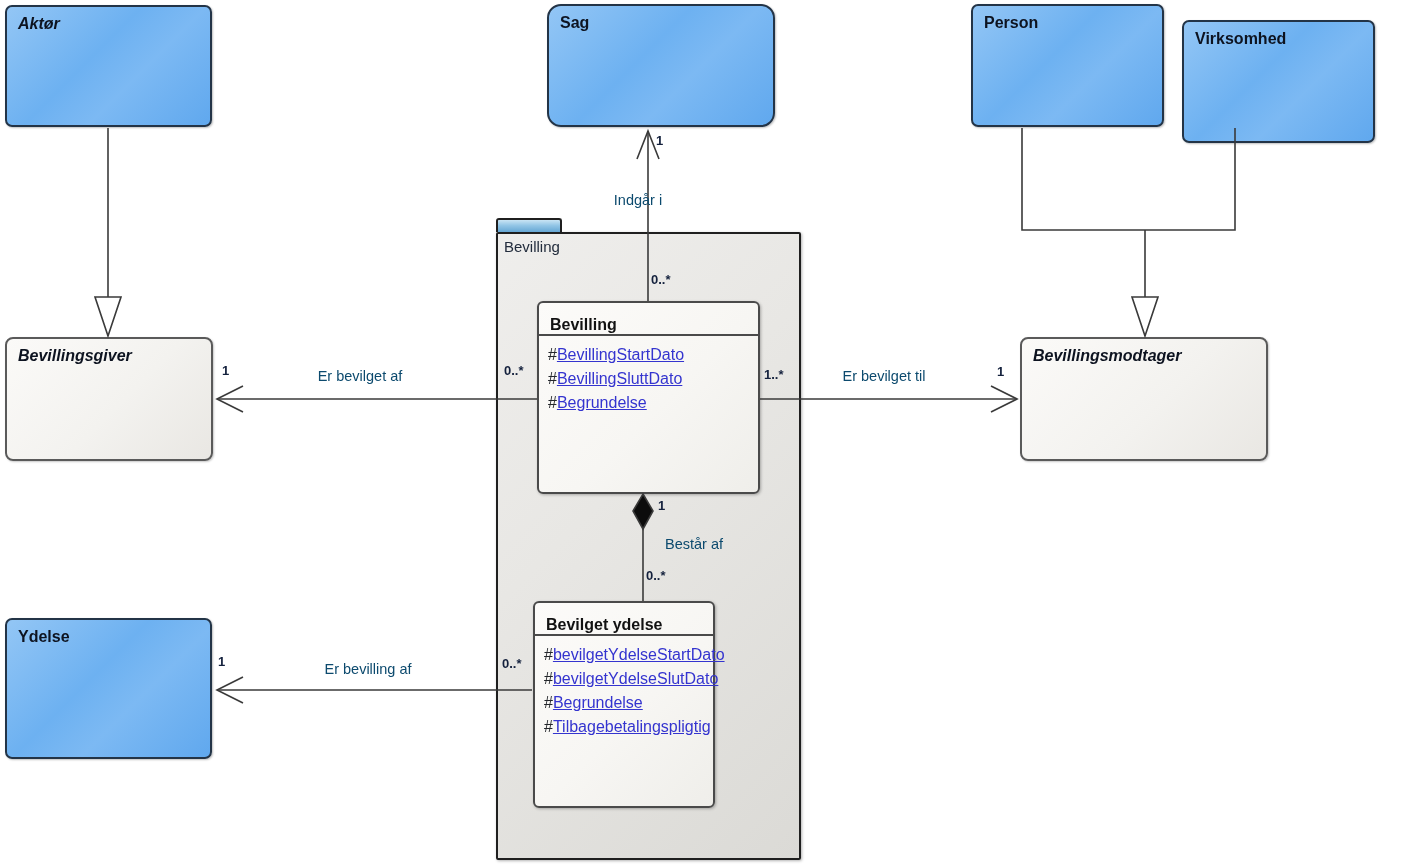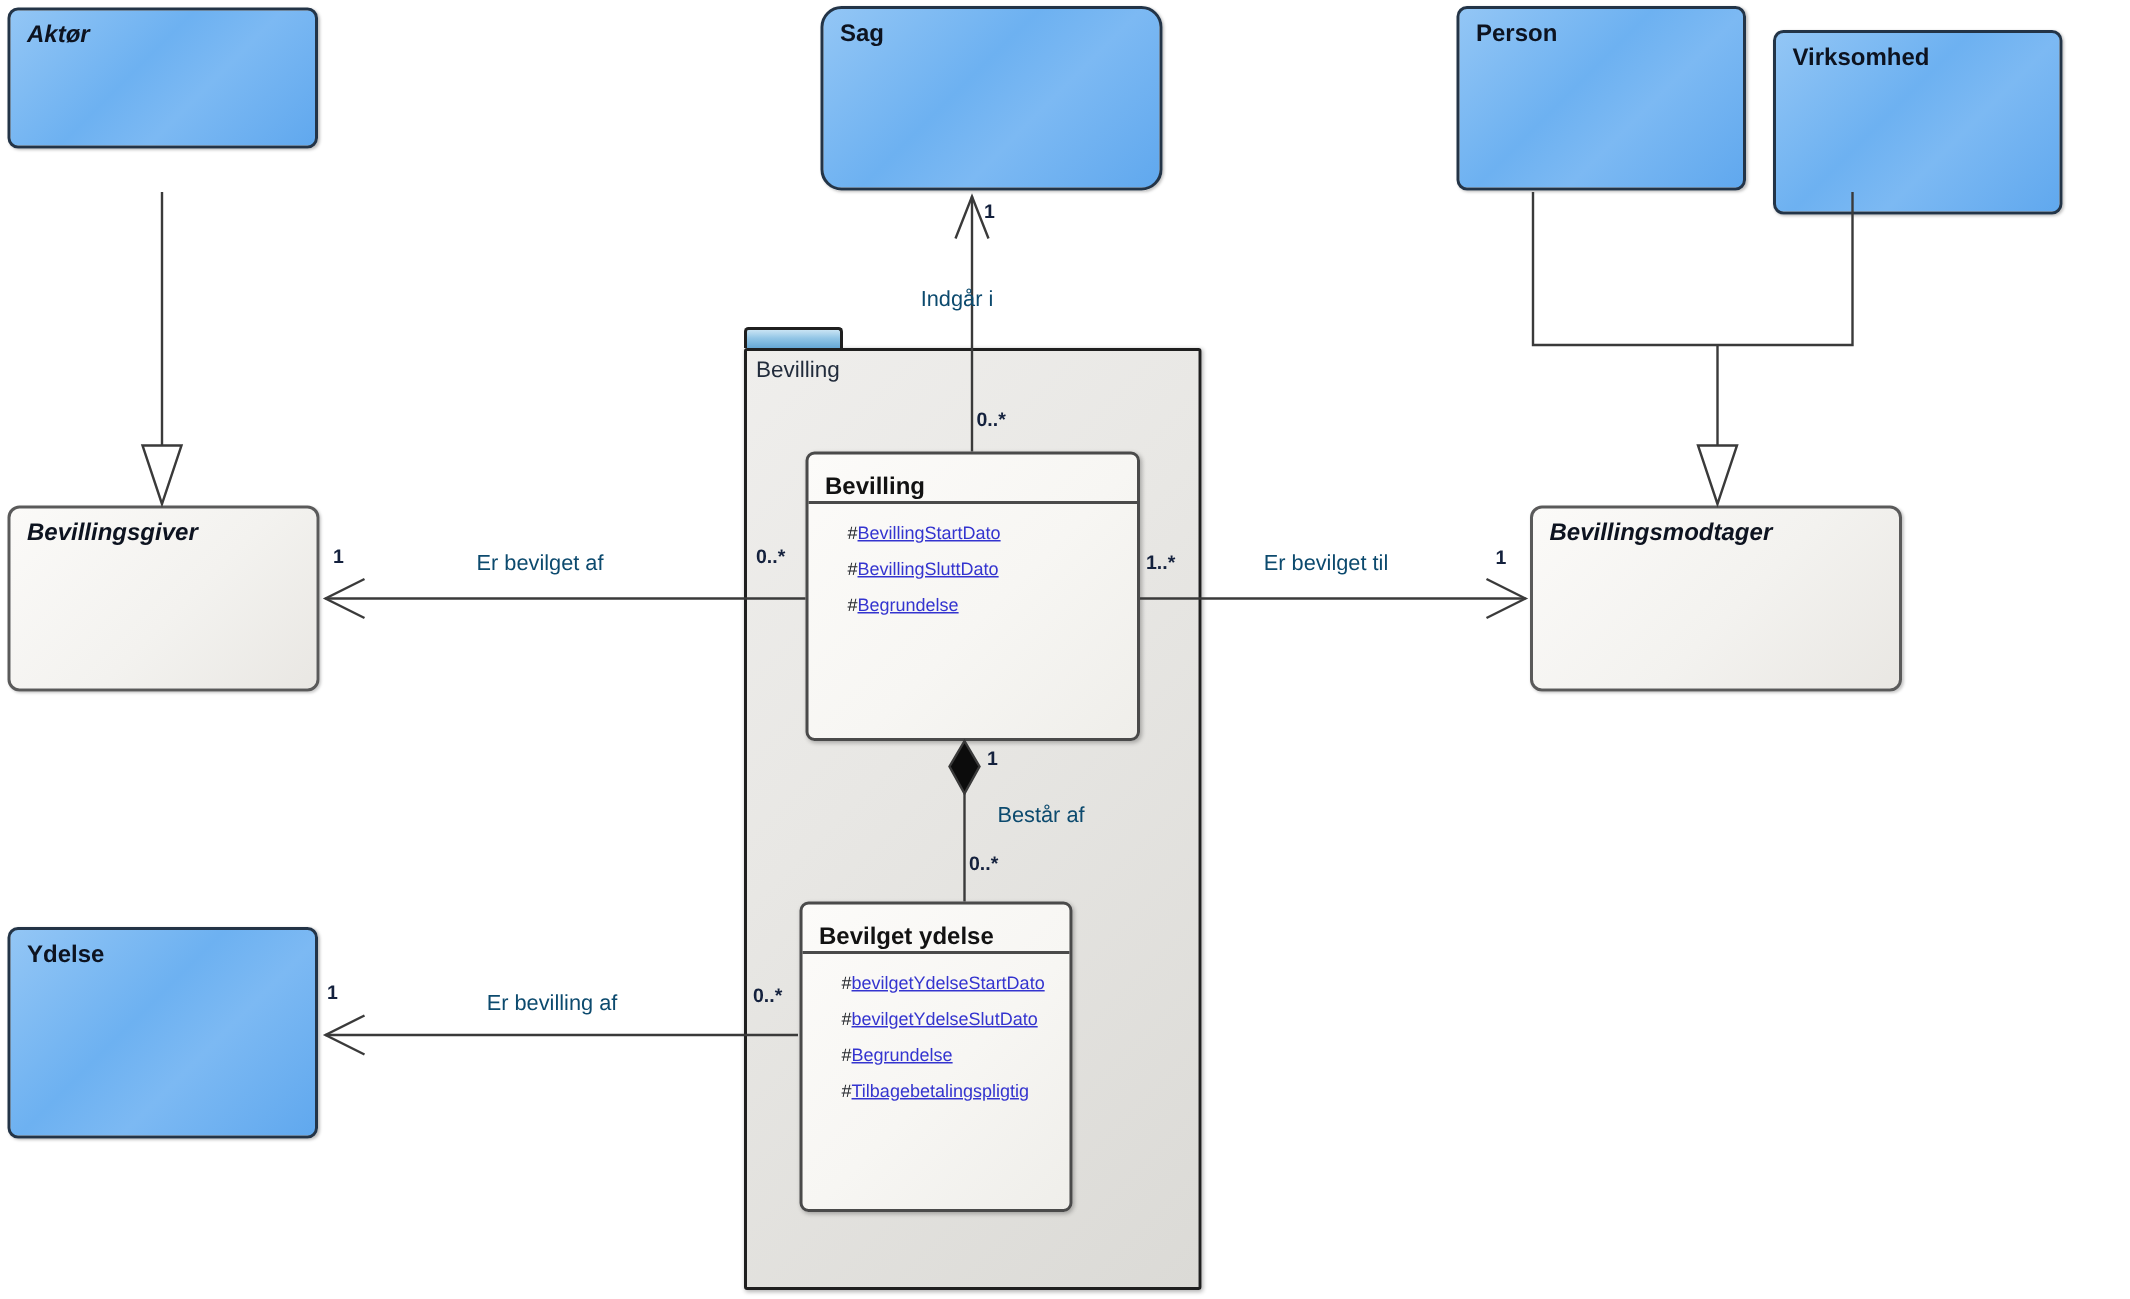--- a/index.html
+++ b/index.html
@@ -39,21 +39,21 @@
   .uml-class{
     position:absolute;box-sizing:border-box;
     background:linear-gradient(135deg,#fcfbf9 0%,#f7f6f3 55%,#efeeea 100%);
     border:2px solid #4a4a4a;border-radius:6px;
     box-shadow:1px 1px 3px rgba(0,0,0,.28);
   }
   .cls-title{
     box-sizing:border-box;padding:13px 11px 0;font-weight:bold;font-size:16px;color:#121212;
     border-bottom:2px solid #4a4a4a;
   }
-  .cls-attrs{padding:7px 26px;font-size:12px;line-height:24px;}
+  .cls-attrs{padding:7px 9px;font-size:16px;line-height:24px;}
   .attr{white-space:nowrap;}
   .attr-prefix{color:#24272c;}
   .attr-link{color:#3434cf;text-decoration:underline;cursor:pointer;}
   
   .conn-label{
     position:absolute;font-size:14.5px;color:#0c4a6e;white-space:nowrap;
     transform:translateX(-50%);
   }
   .mult{position:absolute;font-size:13px;font-weight:bold;color:#14213d;white-space:nowrap;}
   
@@ -81,21 +81,21 @@
       <div class="cls-title">Bevilget ydelse</div>
       <div class="cls-attrs">
         <div class="attr"><span class="attr-prefix">#</span><span class="attr-link">bevilgetYdelseStartDato</span></div>
         <div class="attr"><span class="attr-prefix">#</span><span class="attr-link">bevilgetYdelseSlutDato</span></div>
         <div class="attr"><span class="attr-prefix">#</span><span class="attr-link">Begrundelse</span></div>
         <div class="attr"><span class="attr-prefix">#</span><span class="attr-link">Tilbagebetalingspligtig</span></div>
       </div>
     </div>
   </div>
 
-  <div class="node blue italic-title" style="left:5px;top:5px;width:207px;height:94px;">
+  <div class="node blue italic-title" style="left:5px;top:5px;width:207px;height:122px;">
     <div class="node-label">Aktør</div>
   </div>
 
   <div class="node blue" style="left:547px;top:4px;width:228px;height:123px;border-radius:14px;">
     <div class="node-label">Sag</div>
   </div>
 
   <div class="node blue" style="left:932px;top:4px;width:193px;height:123px;margin-left:39px;">
     <div class="node-label">Person</div>
   </div>

